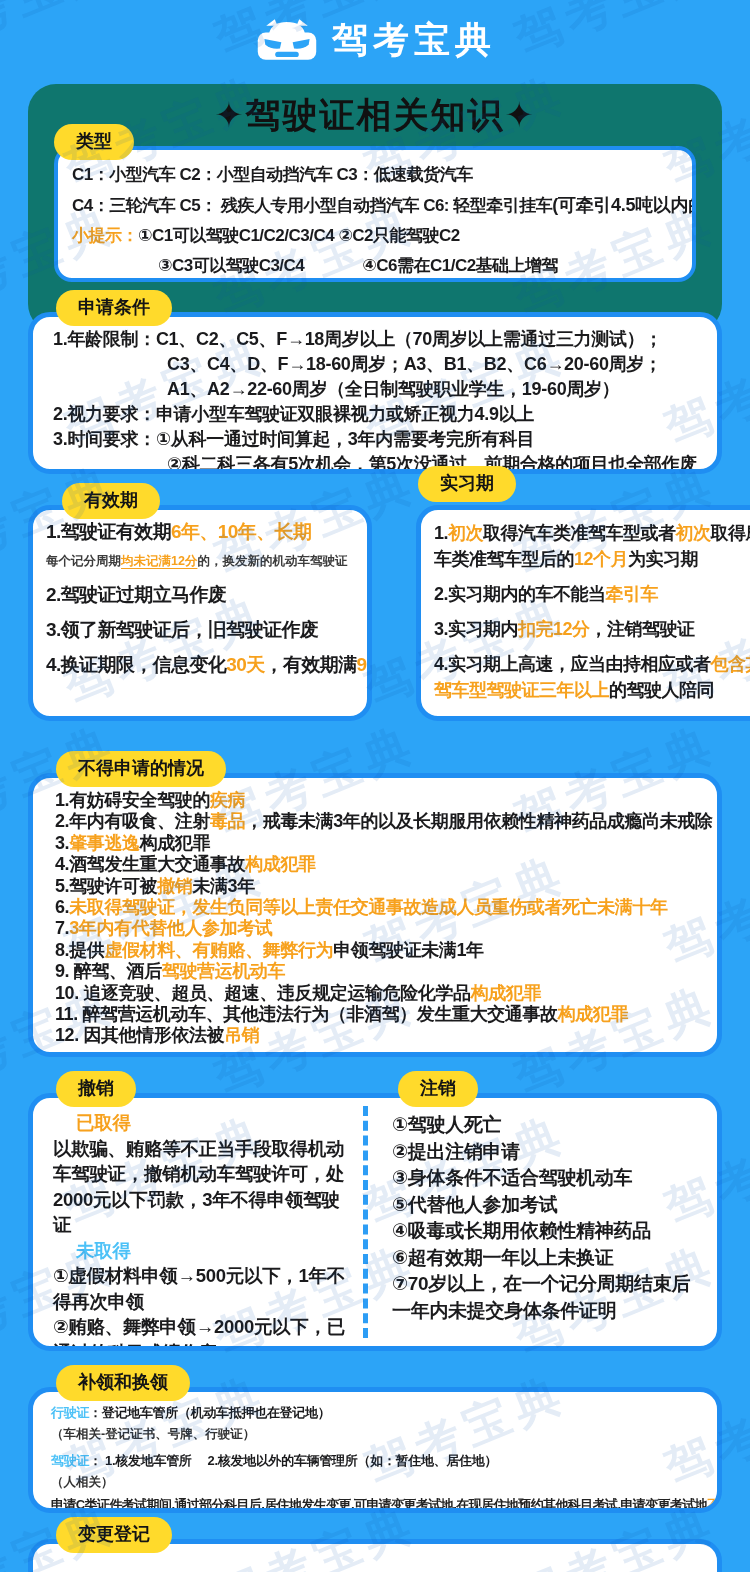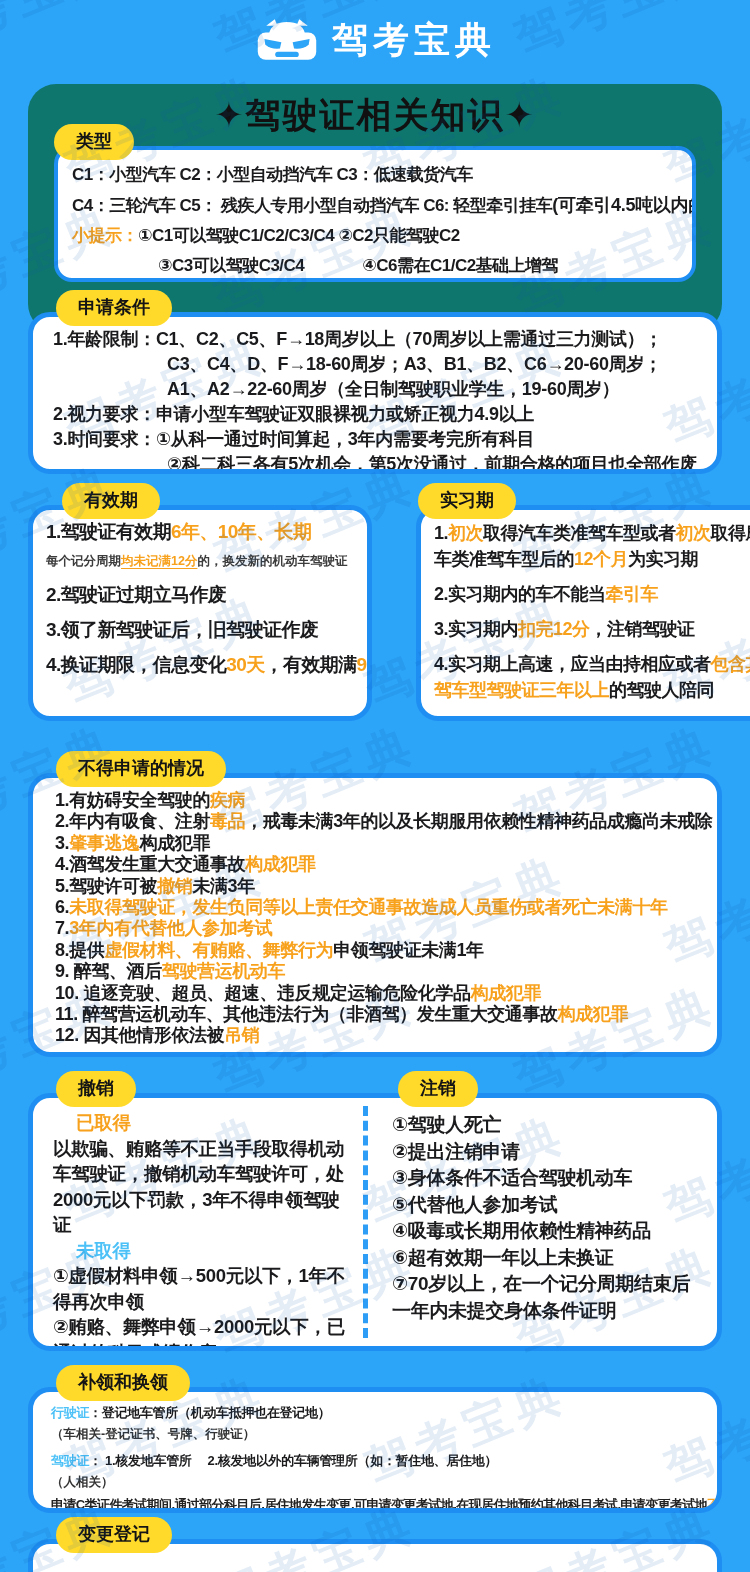--- a/index.html
+++ b/index.html
@@ -75,21 +75,21 @@
   
   .card-reissue{top:1387px;left:28px;width:694px;height:126px;padding:8px 18px 0;}
   .card-reissue .li{font-size:13px;line-height:26px;letter-spacing:-.3px;font-weight:800;}
   .card-reissue .sub{font-size:12.5px;line-height:17px;color:#333;margin-bottom:5px;letter-spacing:0;}
   .card-reissue .note{font-size:13px;line-height:18px;color:#222;margin-top:4px;letter-spacing:-.6px;}
   
   .card-change{top:1539px;left:28px;width:694px;height:60px;}
   
   .b-apply{top:290px;left:56px;}
   .b-valid{top:483px;left:62px;}
-  .b-intern{top:483px;left:418px;}
+  .b-intern{top:466px;left:418px;}
   .b-deny{top:751px;left:56px;}
   .b-revoke{top:1071px;left:56px;}
   .b-cancel{top:1071px;left:398px;}
   .b-reissue{top:1365px;left:56px;}
   .b-change{top:1517px;left:56px;}
 </style>
 </head>
 <body>
 
 <div class="header">

